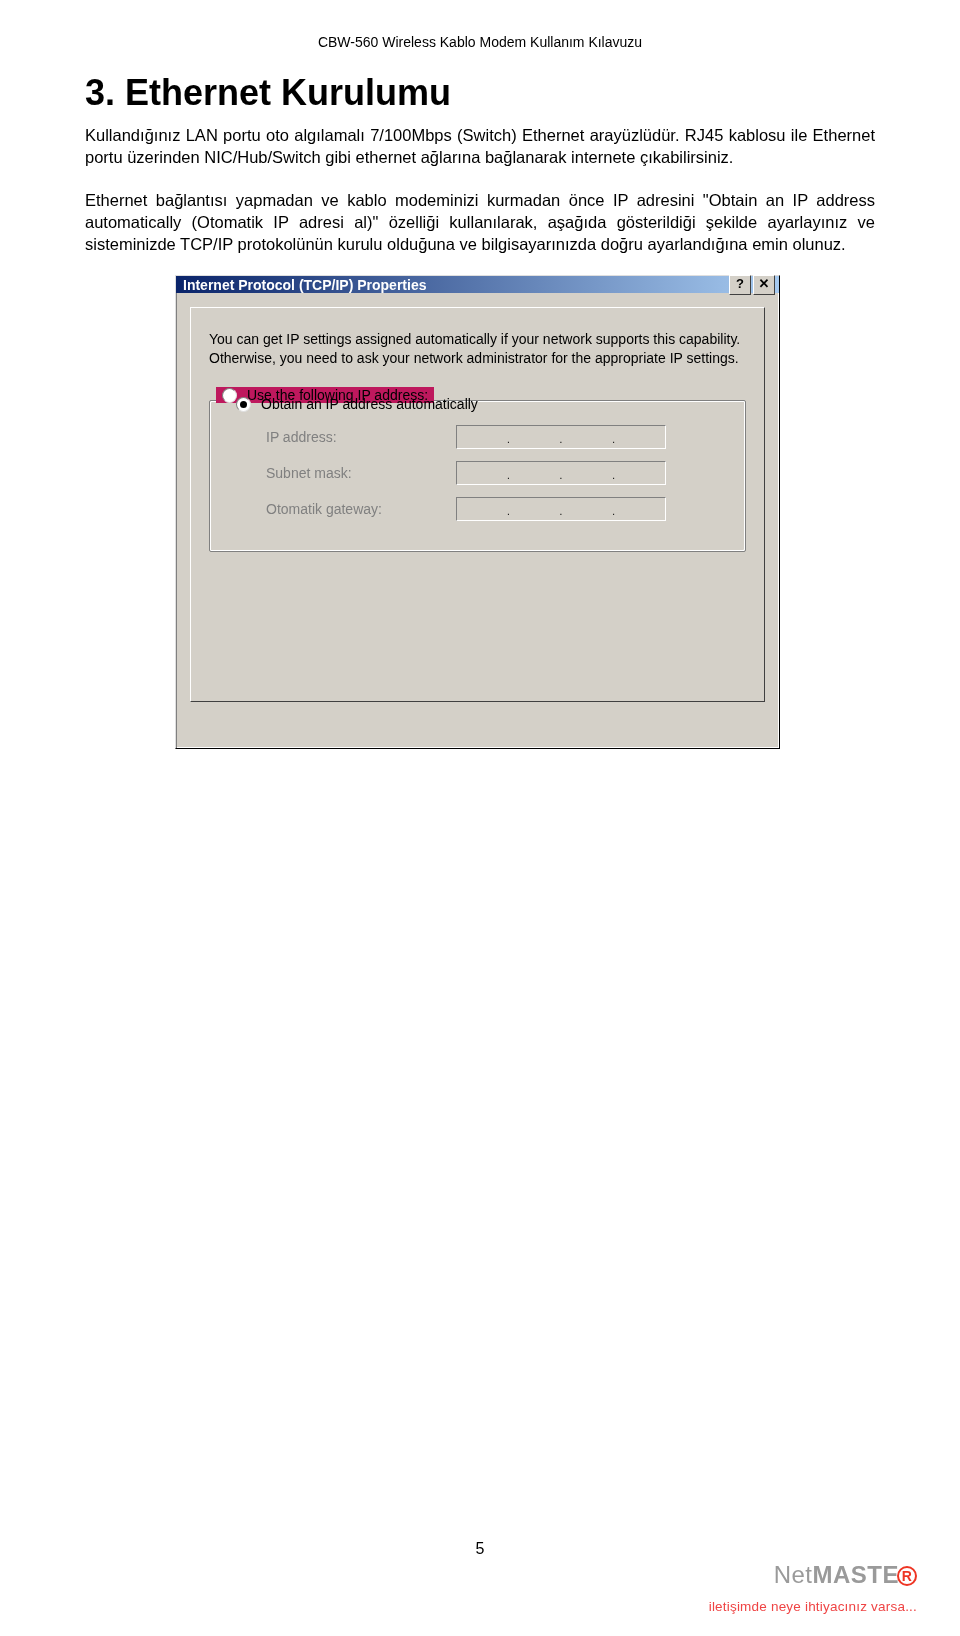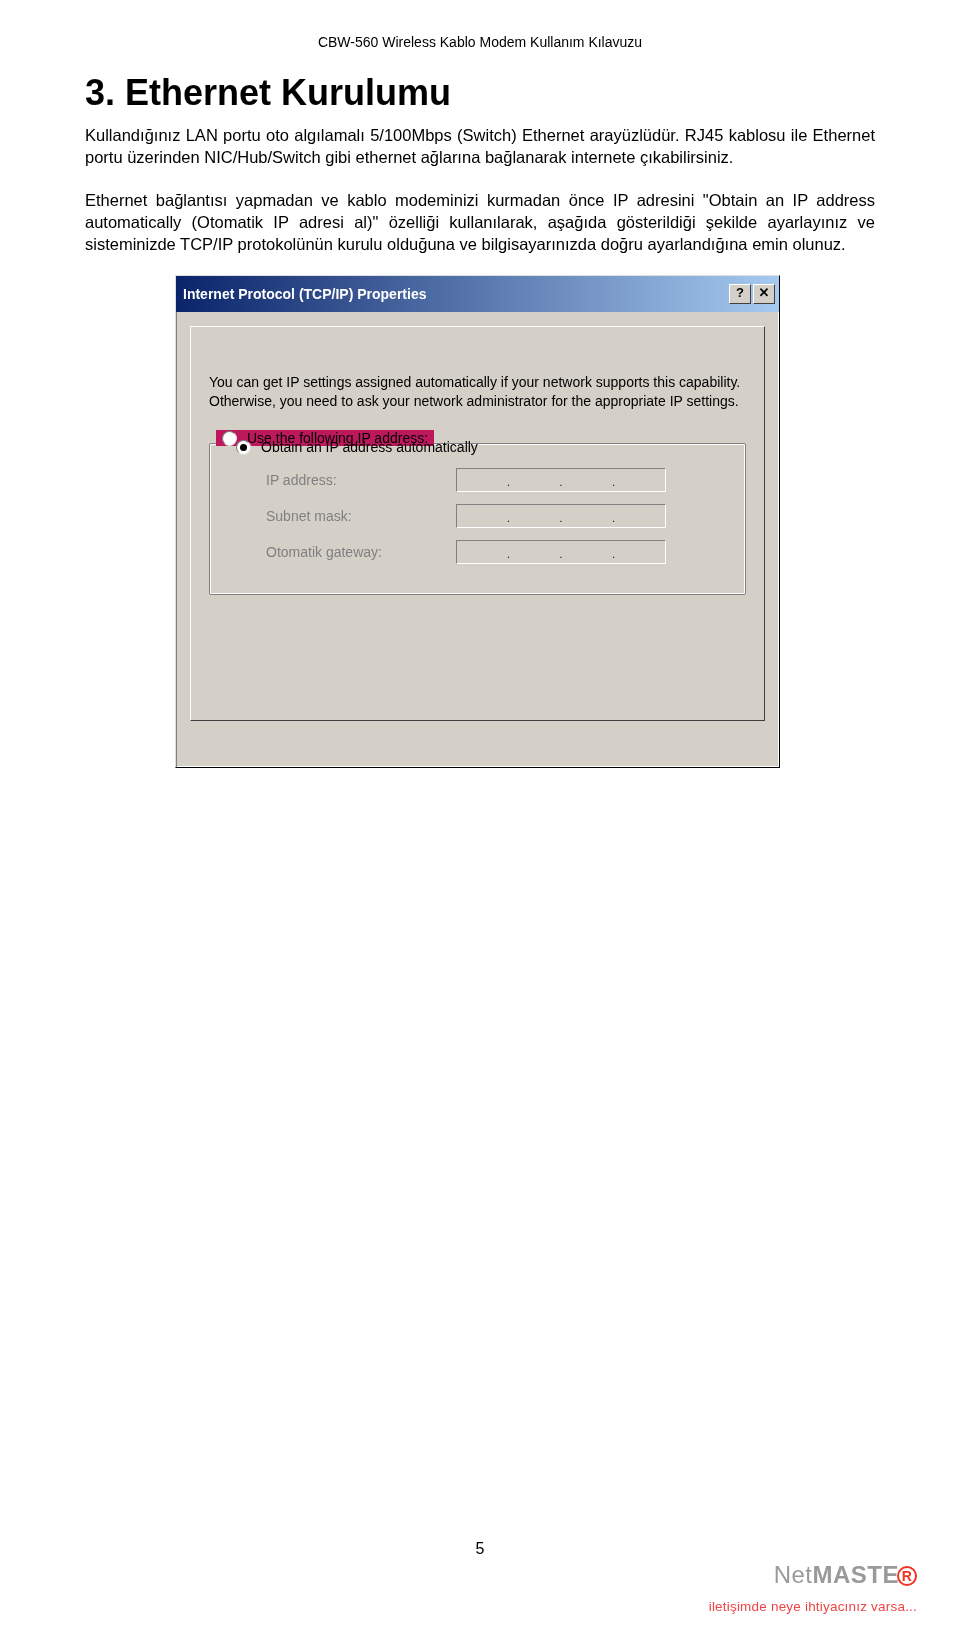--- a/index.html
+++ b/index.html
@@ -38,21 +38,21 @@
     margin-left: 90px;
     margin-top: 10px;
     background: #d4d0c8;
     border-top: 1px solid #dfdfdf;
     border-left: 1px solid #dfdfdf;
     border-right: 1px solid #000;
     border-bottom: 1px solid #000;
     box-shadow: 1px 1px 0 #808080 inset, -1px -1px 0 #fff inset;
   }
   .title-bar {
-    height: 36px;
+    height: 17px;
     display: flex;
     align-items: center;
     background: linear-gradient(to right, #0a246a, #a6caf0);
     padding: 0 4px;
   }
   .title-bar-text {
     color: #fff;
     font-family: Tahoma, Arial, sans-serif;
     font-size: 14px;
     font-weight: bold;
@@ -112,21 +112,20 @@
     background: #d4d0c8;
     padding: 22px 18px 18px 18px;
     height: 395px;
   }
   .panel-desc {
     font-family: Tahoma, Arial, sans-serif;
     font-size: 14px;
     line-height: 1.35;
     color: #000;
     margin-bottom: 28px;
-    margin-top: 24px;
   }
   .radio-row {
     display: flex;
     align-items: center;
     gap: 10px;
     font-family: Tahoma, Arial, sans-serif;
     font-size: 14px;
     margin-bottom: 4px;
     padding-left: 6px;
     margin-left: 21px;
@@ -238,21 +237,21 @@
   }
 </style>
 </head>
 <body>
 
 <div class="page">
   <div class="doc-header">CBW-560 Wireless Kablo Modem Kullanım Kılavuzu</div>
 
   <h1 class="section-title">3.  Ethernet Kurulumu</h1>
 
-  <p class="body-text">Kullandığınız LAN portu oto algılamalı 5/100Mbps (Switch) Ethernet arayüzlüdür. RJ45 kablosu ile Ethernet portu üzerinden NIC/Hub/Switch gibi ethernet ağlarına bağlanarak internete çıkabilirsiniz.</p>
+  <p class="body-text">Kullandığınız LAN portu oto algılamalı 7/100Mbps (Switch) Ethernet arayüzlüdür. RJ45 kablosu ile Ethernet portu üzerinden NIC/Hub/Switch gibi ethernet ağlarına bağlanarak internete çıkabilirsiniz.</p>
 
   <p class="body-text">Ethernet bağlantısı yapmadan ve kablo modeminizi kurmadan önce IP adresini "Obtain an IP address automatically (Otomatik IP adresi al)" özelliği kullanılarak, aşağıda gösterildiği şekilde ayarlayınız ve sisteminizde TCP/IP protokolünün kurulu olduğuna ve bilgisayarınızda doğru ayarlandığına emin olunuz.</p>
 
   <div class="win-dialog">
     <div class="title-bar">
       <span class="title-bar-text">Internet Protocol (TCP/IP) Properties</span>
       <div class="title-bar-controls">
         <div class="title-btn">?</div>
         <div class="title-btn">✕</div>
       </div>

